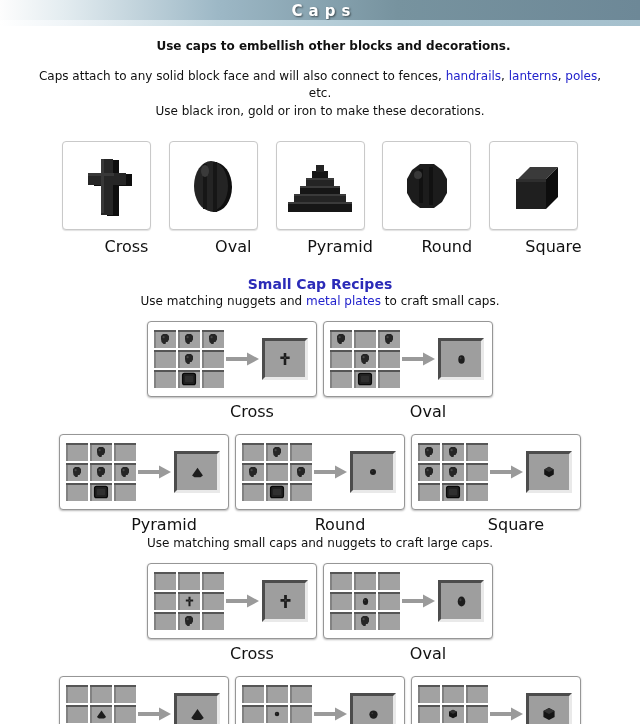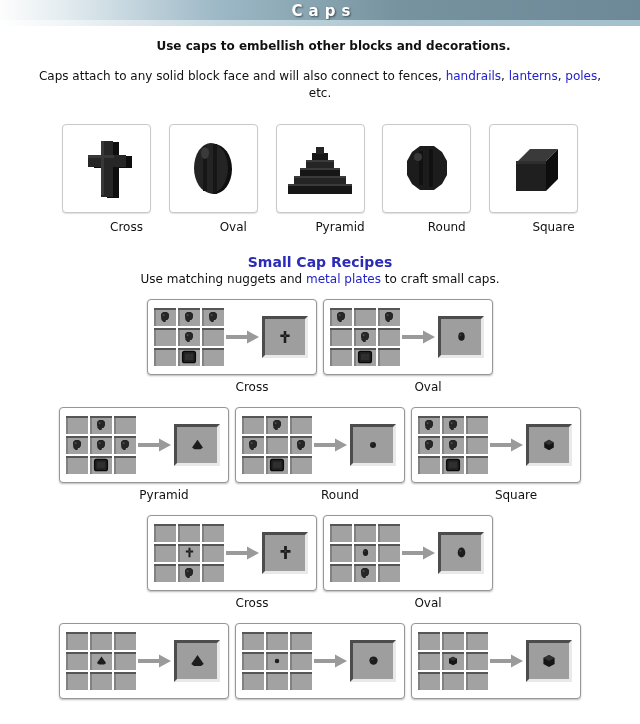--- a/index.html
+++ b/index.html
@@ -27,21 +27,21 @@
   a.link, .link { color:var(--link); text-decoration:none; cursor:pointer; }
 
   .gallery { display:flex; justify-content:space-between; margin:21px 62px 0; }
   .gallery-col { display:flex; flex-direction:column; align-items:center; width:89px; }
   .cap-card {
     width:89px; height:89px; background:#fff;
     border:1px solid #c9c9c9; border-radius:4px;
     display:flex; align-items:center; justify-content:center;
     box-shadow:0 1px 1px rgba(0,0,0,0.12);
   }
-  .cap-label, .recipe-label { margin-top:7px; font-size:12px; color:#111; text-align:center;margin-left:40px; }
+  .cap-label, .recipe-label { margin-top:7px; font-size:16px; color:#111; text-align:center;margin-left:40px; }
 
   .section-title { margin:20px 0 0; text-align:center; font-size:14px; font-weight:bold; color:var(--heading); }
   .section-subtitle { margin:2px 12px 0; text-align:center; font-size:12px; }
 
   .recipe-row { display:flex; justify-content:center; gap:6px; margin-top:13px; }
   .recipe-col { display:flex; flex-direction:column; align-items:center; }
   .recipe-box {
     width:170px; height:76px; background:#fff;
     border:1px solid #969696; border-radius:4px;
     box-shadow:0 1px 2px rgba(0,0,0,0.28);
@@ -71,20 +71,21 @@
 <div class="page">
 
   <div class="titlebar">
     <div class="titlebar-text">Caps</div>
   </div>
 
   <p class="tagline">Use caps to embellish other blocks and decorations.</p>
 
   <p class="intro">
     <span id="intro-line1"><span>Caps attach to any solid block face and will also connect to fences, </span><a class="link" href="#">handrails</a><span>, </span><a class="link" href="#">lanterns</a><span>, </span><a class="link" href="#">poles</a><span>, etc.</span></span><br>
+    <span>Use black iron, gold or iron to make these decorations.</span>
   </p>
 
   <div class="gallery" id="gallery">
   <div class="gallery-col">
     <div class="cap-card">
           <svg width="58" height="62" viewBox="0 0 58 62">
     <path d="M26 4 h12 v14 h13 v12 h-13 v30 h-12 v-30 h-13 v-12 h13 z" fill="#0e0e0e" transform="translate(3,1)"></path>
     <path d="M23 4 h12 v14 h13 v12 h-13 v30 h-12 v-30 h-13 v-12 h13 z" fill="#262626"></path>
     <rect x="23" y="4" width="3" height="54" fill="#383838"></rect>
     <rect x="10" y="18" width="26" height="3" fill="#383838"></rect>
@@ -414,20 +415,21 @@
                   </svg>
                 </div>
     </div>
     <div class="recipe-label">Square</div>
   </div>
 </div>
         </div>
   </section>
 
   <section>
+    <p class="section-subtitle"><span>Use matching small caps and nuggets to craft large caps.</span></p>
     <div class="rows">
           <div class="recipe-row">
   <div class="recipe-col">
     <div class="recipe-box">
       <div class="craft-grid">
                   <div class="grid-cell"></div>
                   <div class="grid-cell"></div>
                   <div class="grid-cell"></div>
                   <div class="grid-cell"></div>
                   <div class="grid-cell">

